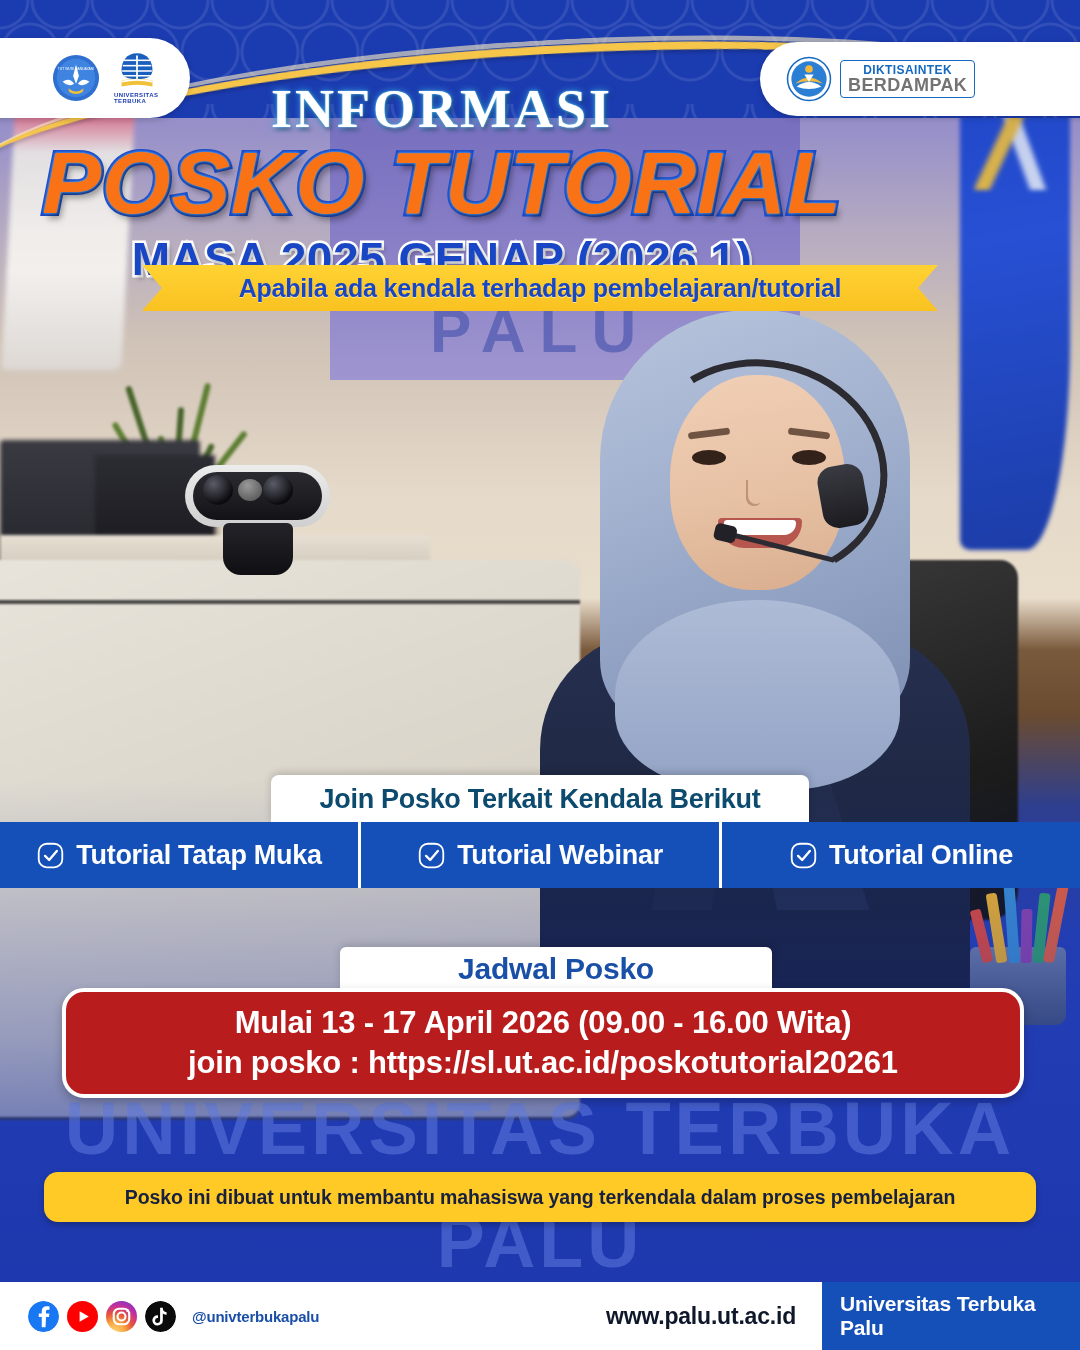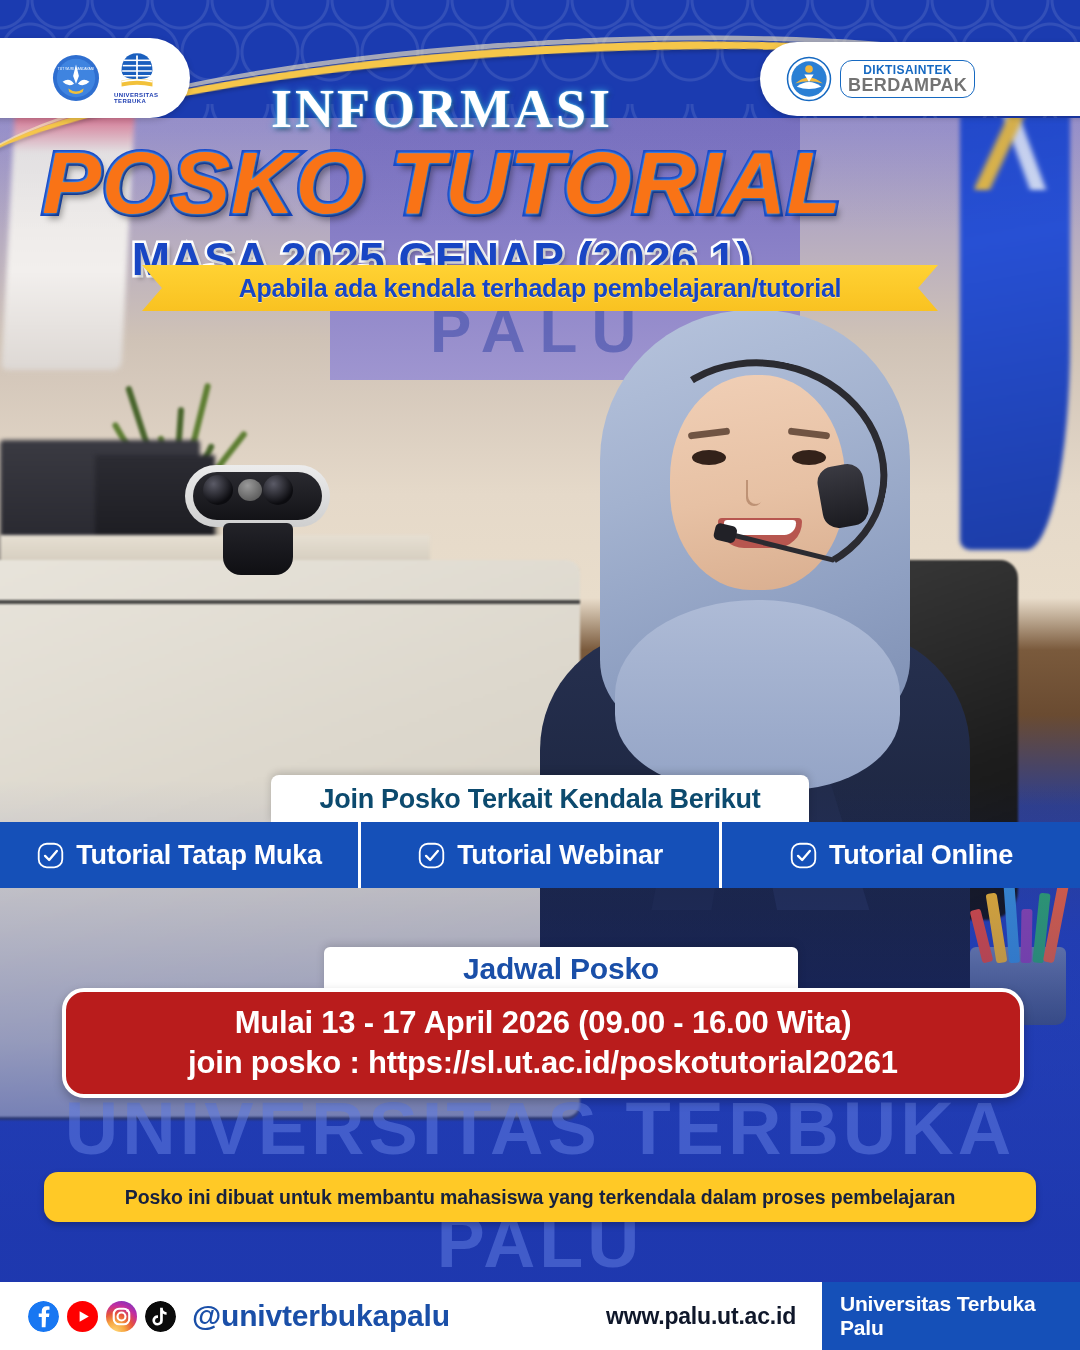--- a/index.html
+++ b/index.html
@@ -282,21 +282,21 @@
     display:flex; align-items:center; gap:10px; padding-left:26px;
     box-shadow:0 2px 6px rgba(0,0,0,.18);
   }
   .tutwuri { width:48px; height:48px; }
   .ut-logo { width:46px; height:52px; display:flex; flex-direction:column; align-items:center; }
   .ut-caption { font-size:6px; color:#1B3BB0; letter-spacing:.4px; font-weight:bold; margin-top:2px; }
 
   .diktilogo { display:flex; align-items:center; gap:8px; }
   .dikti-circle { width:46px; height:46px; }
   .dikti-txt {
-    border:1.5px solid #1669c1; border-radius:12px; padding:3px 7px; line-height:1.02;
+    border:1.5px solid #1669c1; border-radius:4px; padding:3px 7px; line-height:1.02;
     text-align:center;
   }
   .dikti-txt .a { font-size:12px; font-weight:bold; color:#1669c1; letter-spacing:.4px; }
   .dikti-txt .b { font-size:18px; font-weight:bold; color:#737373; letter-spacing:.4px; }
   .kiara { font-size:42px; font-weight:bold; letter-spacing:-2px; color:#16181c; position:relative; }
 
   
   .headline { position:absolute; left:0; top:78px; width:884px; text-align:center; }
   .h-informasi {
     font-family:"Liberation Serif", serif;
@@ -348,21 +348,21 @@
   .tab {
     flex:1; display:flex; align-items:center; justify-content:center; gap:11px;
     color:#fff; position:relative; background:#1550B8;
   }
   .tab + .tab { border-left:3px solid #ffffff; }
   .tab .label { font-size:27px; font-weight:bold; letter-spacing:-.3px; }
   .check-ico { width:29px; height:29px; flex:0 0 29px; }
 
   
   .jadwal-head {
-    position:absolute; left:324px; top:947px; width:474px; height:44px;
+    position:absolute; left:340px; top:947px; width:432px; height:44px;
     background:#fff; border-radius:6px 6px 0 0;
     display:flex; align-items:center; justify-content:center;
     box-shadow:0 -2px 8px rgba(0,0,0,.15);
   }
   .jadwal-head span { font-size:30px; font-weight:bold; color:#1a4fa8; letter-spacing:-.2px; }
 
   .jadwal-box {
     position:absolute; left:62px; top:988px; width:962px; height:110px;
     background:#b91c1c; border:4px solid #ffffff; border-radius:22px;
     display:flex; flex-direction:column; align-items:center; justify-content:center;
@@ -380,21 +380,21 @@
   }
   .note span { font-size:19.5px; font-weight:600; color:#17213f; letter-spacing:-.1px; }
 
   
   .footer {
     position:absolute; left:0; bottom:0; width:1080px; height:68px;
     background:#ffffff; display:flex; align-items:center;
   }
   .social { display:flex; align-items:center; gap:8px; margin-left:28px; }
   .s-ico { width:31px; height:31px; border-radius:50%; display:block; }
-  .handle { margin-left:16px; font-size:30px; font-weight:bold; color:#1a4fa8; letter-spacing:-.2px; }
+  .handle { margin-left:16px; font-size:15px; font-weight:bold; color:#1a4fa8; letter-spacing:-.2px; }
   .web { margin-left:auto; margin-right:26px; font-size:23px; font-weight:bold; color:#0f172a; letter-spacing:-.2px; }
   .foot-right {
     width:258px; height:68px; background:#1550B8; color:#fff;
     display:flex; flex-direction:column; justify-content:center; padding-left:18px;
   }
   .foot-right .n1, .foot-right .n2 { font-size:21px; font-weight:bold; line-height:1.14; letter-spacing:-.2px; }
 </style>
 </head>
 <body>
 

